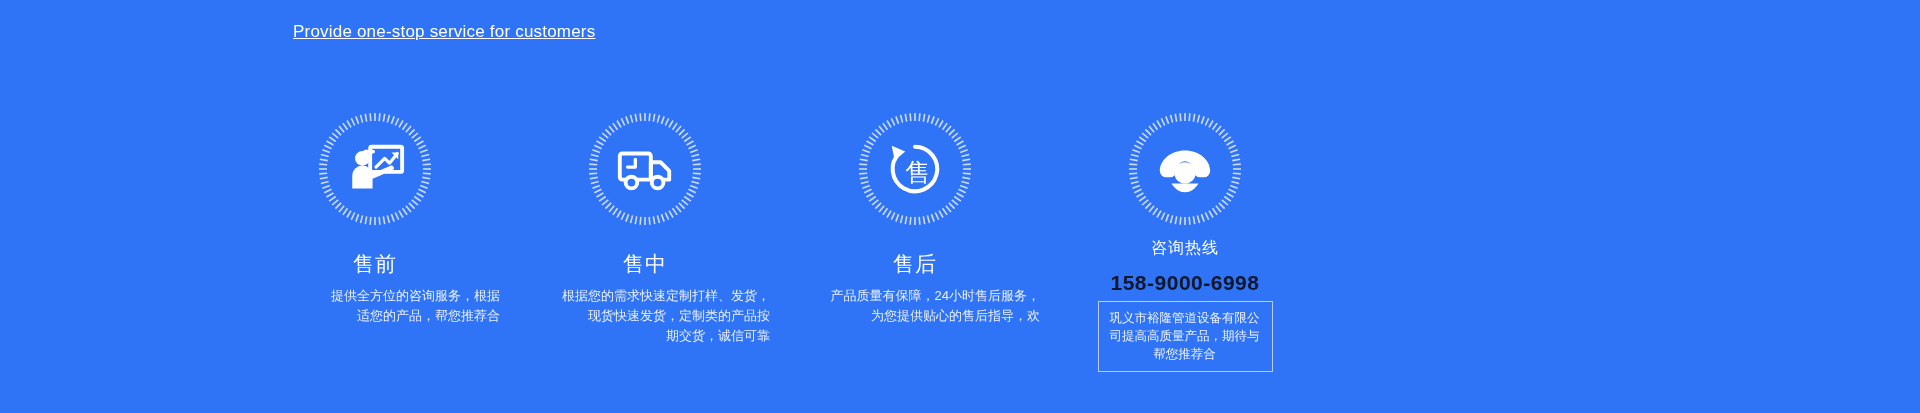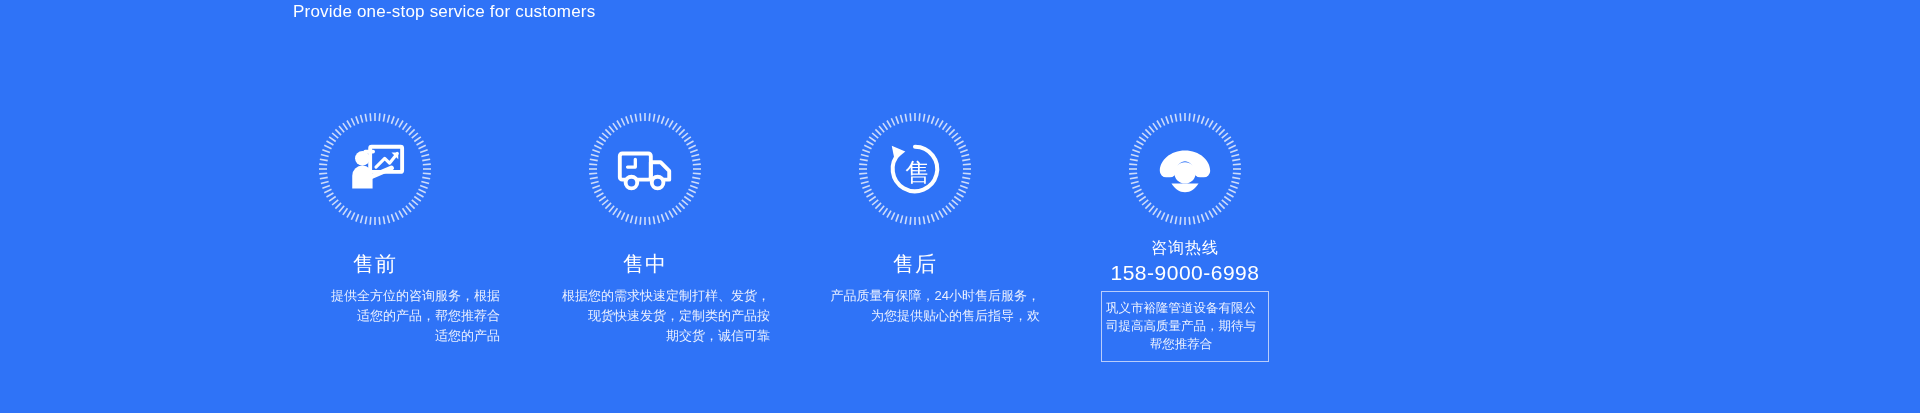--- a/index.html
+++ b/index.html
@@ -6,21 +6,21 @@
   body{
     width:1920px;height:413px;overflow:hidden;
     background:#2f73f7;
     font-family:"Liberation Sans","DejaVu Sans",sans-serif;
     color:#ffffff;
     -webkit-font-smoothing:antialiased;
   }
   .stage{position:relative;width:1920px;height:413px;}
 
   
-  .header{position:absolute;left:293px;top:2px;}
+  .header{position:absolute;left:293px;top:22px;text-decoration:underline;}
   .header .eng{
     font-size:17px;font-weight:400;letter-spacing:.2px;
     color:#ffffff;line-height:1.2;
   }
   .header .cn{
     margin-top:8px;
     font-size:37px;font-weight:400;letter-spacing:1px;
     color:#ffffff;line-height:1.25;
   }
 
@@ -52,26 +52,26 @@
     font-size:13px;line-height:20px;color:#eaf0ff;
     text-align:right;width:250px;
   }
   .card-body div{white-space:nowrap;}
 
   
   .hotline-title{
     margin-top:10px;font-size:16px;line-height:1.2;color:#ffffff;letter-spacing:1px;
   }
   .hotline-num{
-    margin-top:4px;font-size:21px;font-weight:normal;color:#ffffff;letter-spacing:.5px;
+    margin-top:14px;font-size:21px;font-weight:bold;color:#0f172a;letter-spacing:.5px;
   }
   .note-box{
     margin-top:6px;
     border:1px solid #b9cdfb;
-    width:158px;padding:7px 8px 8px 0;
+    width:158px;padding:7px 8px 8px 7px;
     font-size:12.5px;line-height:18px;color:#eef3ff;text-align:center;
   }
   .note-box div{white-space:nowrap;}
 </style>
 </head>
 <body>
 
 <div class="stage">
 
   <div class="header">
@@ -175,21 +175,20 @@
             <path d="M8.5 52 L8.5 39 a10.5 10.5 0 0 1 21 0 L29.5 52 Z"></path>
 
             <path d="M28 40 L49 31" stroke="#ffffff" stroke-width="5" stroke-linecap="round"></path>
           </svg>
         </div>
       </div>
       <div class="card-title">售前</div>
       <div class="card-body">
         <div>提供全方位的咨询服务，根据</div>
         <div>适您的产品，帮您推荐合</div>
-        <div>适您的产品</div>
       </div>
     </div>
 
     <div class="card c2">
       <div class="badge">
         <svg viewBox="0 0 118 118">
           <g stroke="#cddcfb" stroke-width="1.6">
               <g id="r2">
                 <line x1="59.00" y1="11.00" x2="59.00" y2="3.00"></line>
                 <line x1="63.18" y1="11.18" x2="63.88" y2="3.21"></line>

